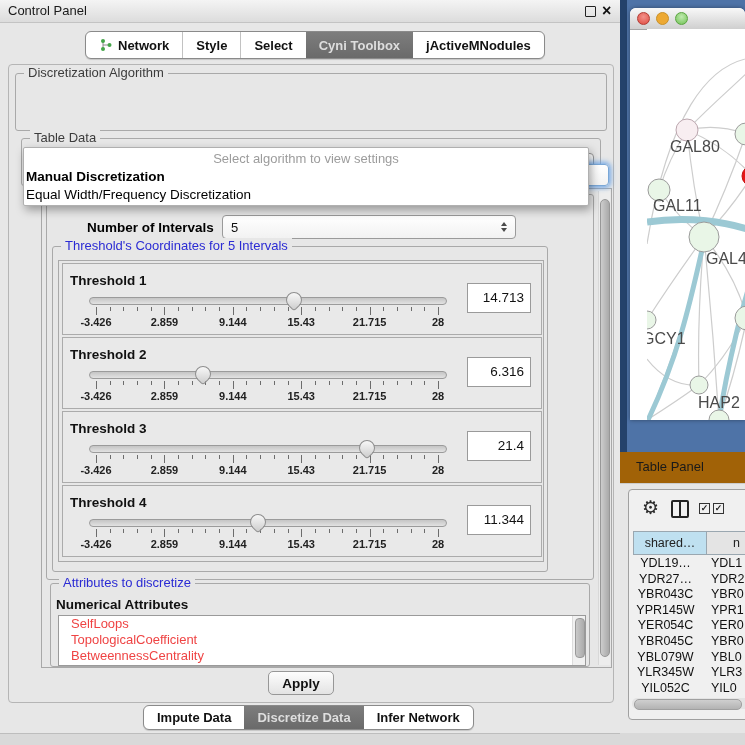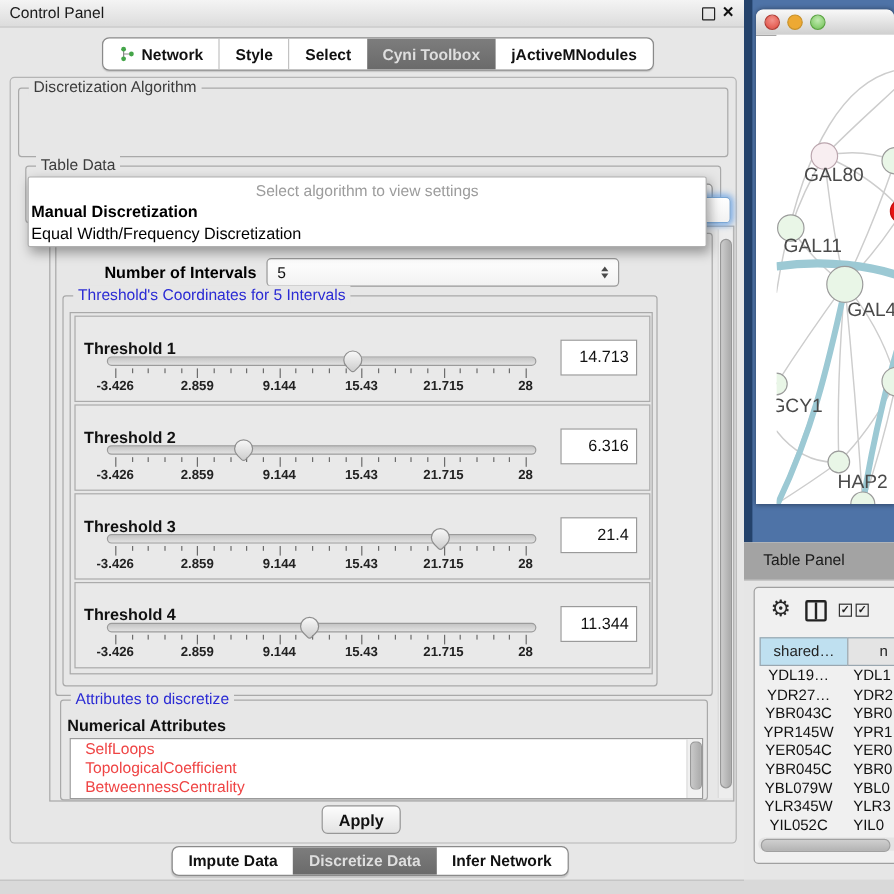--- a/index.html
+++ b/index.html
@@ -32,21 +32,21 @@
   #algo-popup .hdr{height:18px;line-height:18px;text-align:center;color:#9c9c9c;font-size:13px;margin-top:2px;}
   #algo-popup .opt{height:18px;line-height:18px;font-size:13.5px;color:#000;padding-left:2px;}
   #algo-popup .opt.b{font-weight:bold;}
   #algo-combo{left:22px;top:99px;width:578px;height:22px;border:1px solid #7aa7d6;box-shadow:0 0 5px 2px rgba(100,160,230,.85);z-index:5;}
   
   #scrollbox{position:absolute;left:41px;top:188px;width:569px;height:478px;border:1px solid #a8a8a8;background:#e7e7e7;}
   .vscroll{position:absolute;top:2px;bottom:2px;right:1px;width:11px;background:#ededed;border-left:1px solid #d8d8d8;}
   .vscroll .vthumb{position:absolute;left:1px;top:8px;bottom:8px;width:8px;background:linear-gradient(90deg,#cdcdcd,#a9a9a9);border:1px solid #979797;border-radius:5px;}
   
   .thr-panel{position:absolute;left:62px;width:478px;height:70px;border:1px solid #ababab;background:#e9e9e9;}
-  .thr-title{position:absolute;left:7px;top:19px;font-size:13.5px;font-weight:bold;color:#111;}
+  .thr-title{position:absolute;left:7px;top:9px;font-size:13.5px;font-weight:bold;color:#111;}
   .slider-area{position:absolute;left:24px;top:26px;width:380px;height:42px;}
   .track{position:absolute;left:2px;top:7px;width:356px;height:6px;border:1px solid #9b9b9b;border-radius:4px;background:linear-gradient(#c5c5c5,#e2e2e2);}
   .ticks{position:absolute;left:9px;top:17px;width:342px;height:8px;}
   .tick{position:absolute;top:0;width:1px;height:4px;background:#6c6c6c;}
   .tick.major{height:8px;}
   .tick-labels{position:absolute;left:9px;top:26px;width:342px;height:12px;}
   .tick-label{position:absolute;transform:translateX(-50%);font-size:11px;font-weight:bold;color:#222;white-space:nowrap;}
   .thumb{position:absolute;top:2px;width:14px;height:14px;background:linear-gradient(135deg,#ffffff,#cccccc);border:1px solid #8e8e8e;border-radius:50% 50% 3px 50%;transform:rotate(45deg);}
   .value-box{position:absolute;left:404px;top:19px;width:56px;height:28px;background:#fff;border:1px solid #9a9a9a;font-size:13.5px;color:#111;text-align:right;line-height:28px;padding-right:6px;box-sizing:content-box;}
   
@@ -60,21 +60,21 @@
   #net-frame .dark-edge{position:absolute;left:0;top:0;width:7px;height:452px;background:#24426b;}
   #mac-win{position:absolute;left:630px;top:8px;width:115px;height:412px;border-radius:6px 6px 0 0;background:#fff;box-shadow:0 0 4px rgba(0,0,0,.4);}
   #mac-titlebar{position:absolute;left:0;top:0;width:100%;height:21px;border-radius:6px 6px 0 0;background:linear-gradient(#f8f8f8,#cfcfcf);border-bottom:1px solid #a5a5a5;}
   .light{position:absolute;top:4px;width:13px;height:13px;border-radius:50%;box-sizing:border-box;}
   .light.red{left:7px;background:radial-gradient(circle at 50% 35%,#f2928b,#df4a3f);border:1px solid #b13c34;}
   .light.yellow{left:26px;background:radial-gradient(circle at 50% 35%,#fad98d,#eda933;);border:1px solid #c8912a;background-color:#eda933;}
   .light.green{left:45px;background:radial-gradient(circle at 50% 35%,#c0eab0,#6fc153);border:1px solid #5aa441;}
   #canvas{position:absolute;left:647px;top:29px;width:112px;height:391px;background:#fff;overflow:hidden;}
   .nlabel{position:absolute;font-size:16px;color:#4a4a4a;white-space:nowrap;}
   #tp-region{position:absolute;left:620px;top:452px;width:125px;height:281px;background:#e6e6e6;}
-  #tp-header{position:absolute;left:0;top:0;width:100%;height:31px;background:#a3a3a3;border-bottom:1px solid #cccccc;}
+  #tp-header{position:absolute;left:0;top:0;width:100%;height:31px;background:#a16207;border-bottom:1px solid #cccccc;}
   #tp-header .t{position:absolute;left:16px;top:7px;font-size:13px;color:#1a1a1a;}
   #tp-box{position:absolute;left:8px;top:37px;width:130px;height:229px;background:#f0f0f0;border:1px solid #a0a0a0;border-radius:4px;overflow:hidden;}
   .gear{position:absolute;left:13px;top:6px;font-family:"DejaVu Sans",sans-serif;font-size:19px;color:#2a2a2a;}
   .cols-ico{position:absolute;left:42px;top:10px;width:14px;height:14px;border:2px solid #222;border-radius:2px;}
   .cols-ico i{position:absolute;left:6px;top:0;width:2px;height:14px;background:#222;}
   .chk{position:absolute;top:13px;width:9px;height:9px;border:1.5px solid #333;font-size:9px;line-height:8px;text-align:center;color:#222;font-weight:bold;}
   .tp-hcell{position:absolute;top:41px;height:24px;box-sizing:border-box;border:1px solid #9aa7b0;font-size:12.5px;color:#222;text-align:center;line-height:22px;}
   #tp-rows{position:absolute;left:0;top:66px;width:130px;}
   .tp-row{display:flex;height:15.6px;font-size:12.5px;color:#111;}
   .tp-c1{width:73px;text-align:center;}

